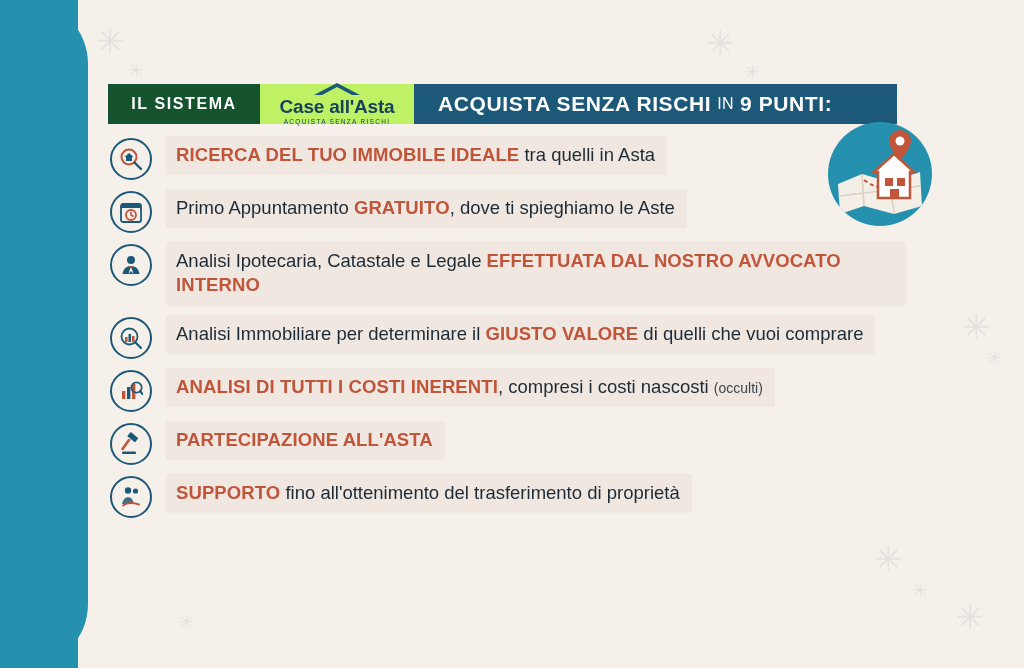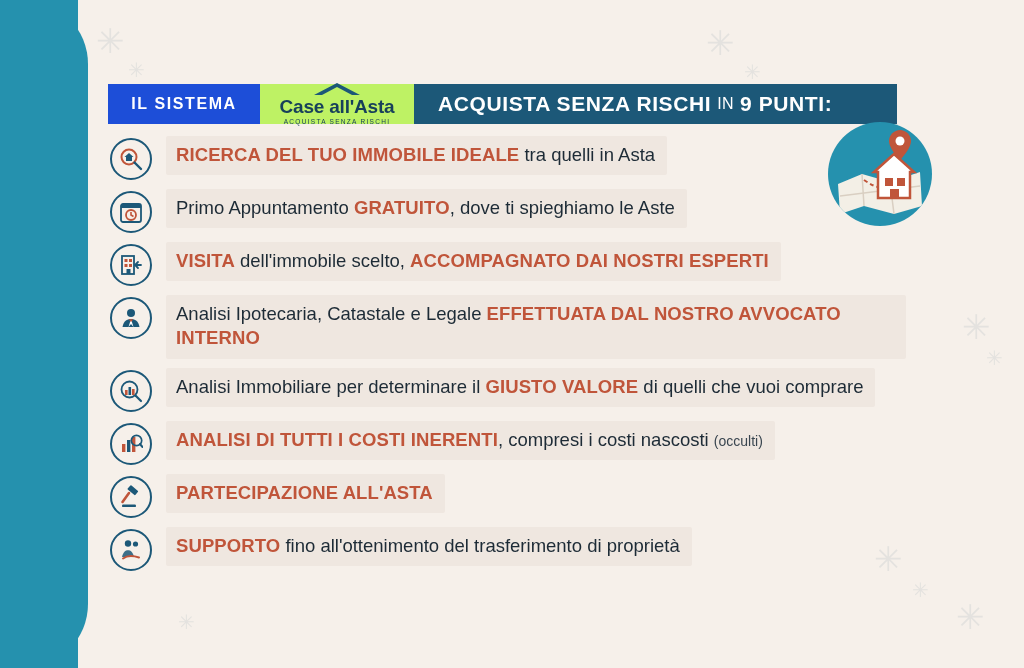--- a/index.html
+++ b/index.html
@@ -40,21 +40,21 @@
 
   
   .header {
     position: absolute;
     left: 108px; top: 84px;
     height: 40px;
     display: flex;
     align-items: stretch;
   }
   .hdr-sistema {
-    background: #1d4ed8;
+    background: #14532d;
     color: #ffffff;
     font-weight: bold;
     font-size: 16px;
     letter-spacing: 1.6px;
     display: flex; align-items: center; justify-content: center;
     padding: 0 20px;
     width: 152px;
   }
   .hdr-logo {
     background: #bef264;
@@ -228,34 +228,20 @@
       <rect x="2" y="4" width="20" height="4" fill="#1c5878"></rect>
       <circle cx="12" cy="15" r="5" fill="none" stroke="#c0553a" stroke-width="1.8"></circle>
       <path d="M12 12 L12 15 L14.5 16.5" stroke="#c0553a" stroke-width="1.6" fill="none"></path>
     </svg>
         </div>
         <div class="row-text"><span>Primo Appuntamento </span><span class="accent">GRATUITO</span><span>, dove ti spieghiamo le Aste</span></div>
       </div>
       <div class="row">
         <div class="icon-badge">
           <svg width="24" height="24" viewBox="0 0 24 24">
-      <rect x="3" y="3" width="12" height="18" fill="none" stroke="#1c5878" stroke-width="1.8"></rect>
-      <rect x="5.5" y="6" width="3" height="3" fill="#c0553a"></rect>
-      <rect x="10" y="6" width="3" height="3" fill="#c0553a"></rect>
-      <rect x="5.5" y="11" width="3" height="3" fill="#c0553a"></rect>
-      <rect x="10" y="11" width="3" height="3" fill="#c0553a"></rect>
-      <rect x="7.5" y="16" width="4" height="5" fill="#1c5878"></rect>
-      <path d="M22 12 L17 12 M19 9 L16 12 L19 15" stroke="#1c5878" stroke-width="1.8" fill="none" stroke-linecap="round"></path>
-    </svg>
-        </div>
-        <div class="row-text"><span class="accent">VISITA</span><span> dell'immobile scelto, </span><span class="accent">ACCOMPAGNATO DAI NOSTRI ESPERTI</span></div>
-      </div>
-      <div class="row">
-        <div class="icon-badge">
-          <svg width="24" height="24" viewBox="0 0 24 24">
       <circle cx="12" cy="7" r="4" fill="#1c5878"></circle>
       <path d="M3.5 21 C4.5 15 8 13 12 13 C16 13 19.5 15 20.5 21 Z" fill="#1c5878"></path>
       <path d="M12 13 L9.5 21 L12 18 L14.5 21 Z" fill="#ffffff"></path>
       <path d="M10.5 13.2 L12 15 L13.5 13.2" stroke="#c0553a" stroke-width="1.4" fill="none"></path>
     </svg>
         </div>
         <div class="row-text"><span>Analisi Ipotecaria, Catastale e Legale </span><span class="accent">EFFETTUATA DAL NOSTRO AVVOCATO INTERNO</span></div>
       </div>
       <div class="row">
         <div class="icon-badge">

